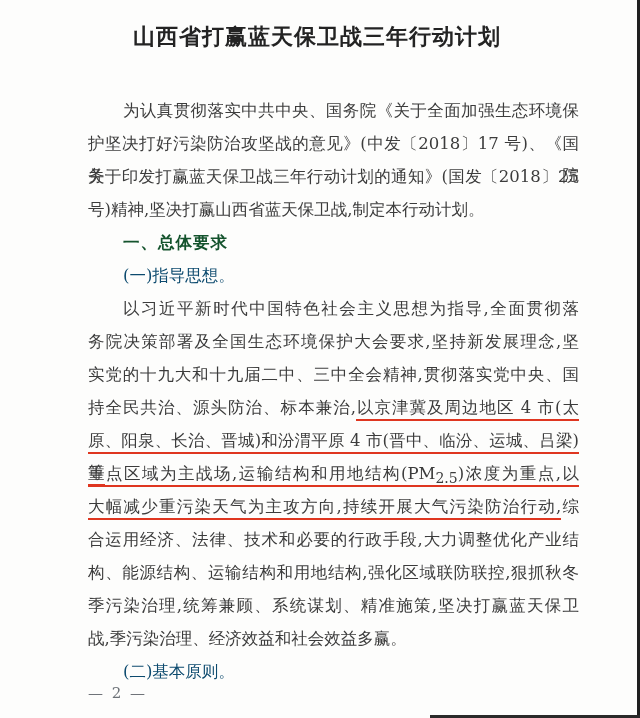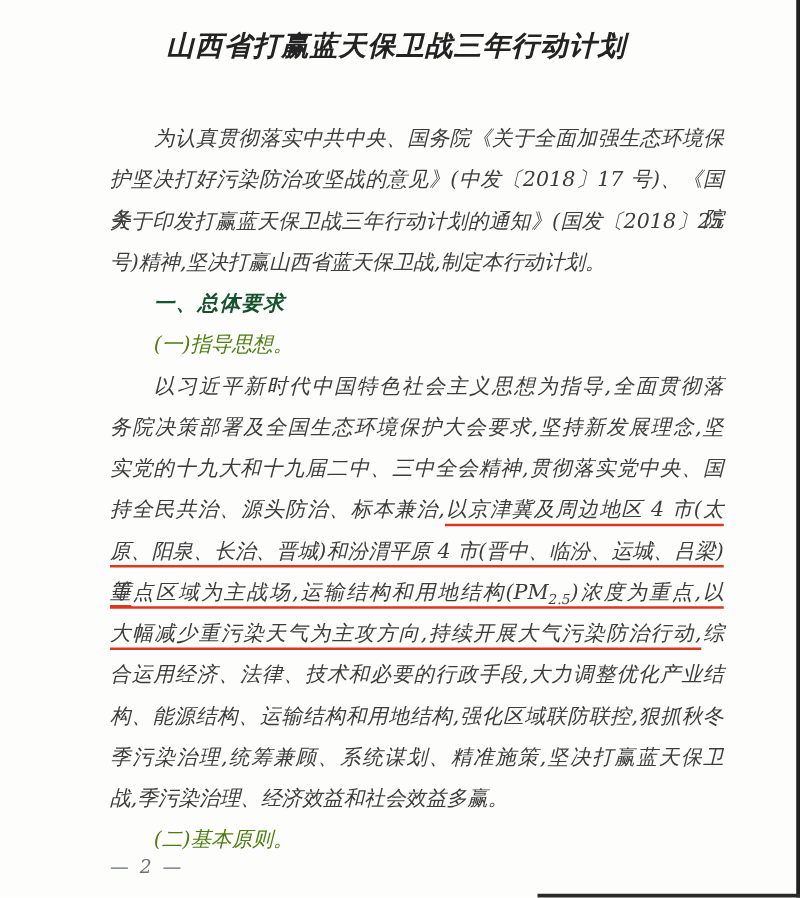--- a/index.html
+++ b/index.html
@@ -1,21 +1,21 @@
 <!DOCTYPE html>
 <html style="--red: #df3620; --ink: #3c3c3c; --paper: #fdfdfc;"><head>
 <meta charset="utf-8">
 <style>
   :root{
     --red:#df3620;
     --ink:#3c3c3c;
     --ink-dark:#232323;
     --paper:#fdfdfc;
   }
-  *{margin:0;padding:0;box-sizing:border-box;font-style:italic;}
+  *{margin:0;padding:0;box-sizing:border-box;}
   html,body{width:640px;height:718px;}
   body{
     background:#fff;
     font-family:"DejaVu Serif","Liberation Serif",serif;
     position:relative;
     overflow:hidden;
   }
   .page{
     position:absolute;inset:0;
     background:var(--paper);
@@ -46,28 +46,28 @@
     text-align:right;
     text-align-last:left;
   }
   .line.indent{ text-indent:35px; }
   .line.heading{
     font-family:"DejaVu Sans","Liberation Sans",sans-serif;
     font-weight:700;
     color:#14532d;
     letter-spacing:1px;
   }
-  .line.subhead{ color:#4d7c0f; }
+  .line.subhead{ color:#0c4a6e; }
   .redline{
     border-bottom:2.5px solid var(--red);
     padding-bottom:2px;
   }
   .sub{
     display:inline-block;
-    font-size:11px;
+    font-size:14px;
     transform:translateY(4px);
     text-indent:0;
   }
   .page-number{
     position:absolute;
     left:88px;top:684px;
     font-size:15px;
     letter-spacing:2px;
     color:#6b7076;
   }

